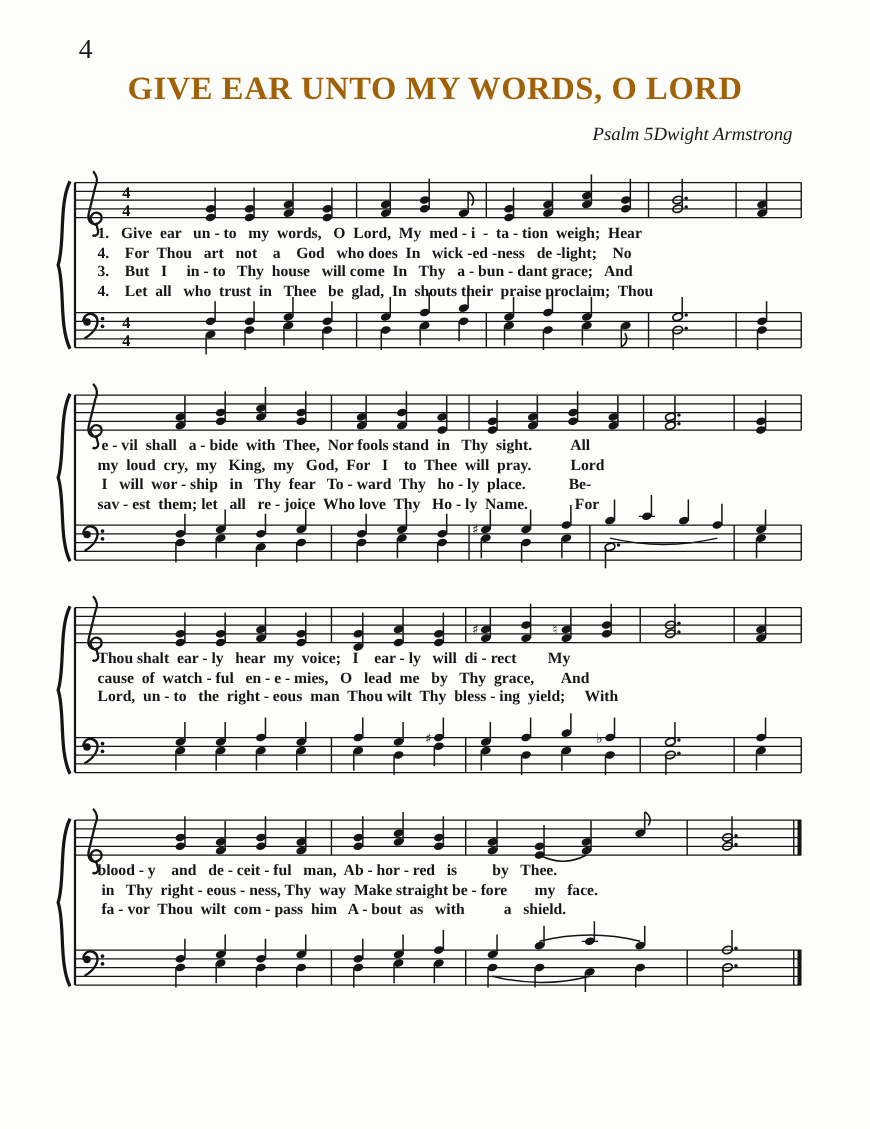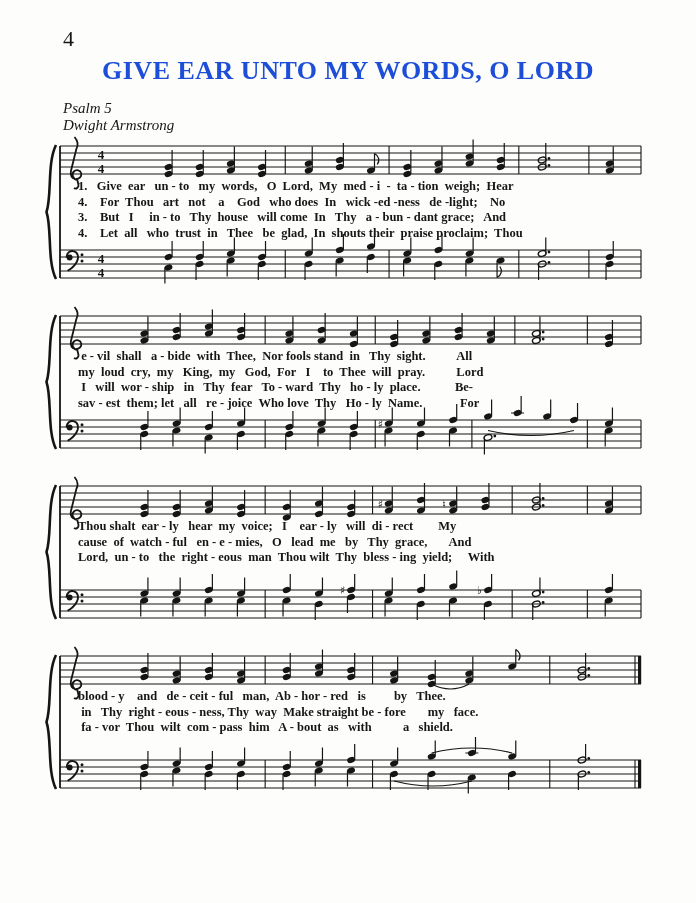--- a/index.html
+++ b/index.html
@@ -1,23 +1,23 @@
 <!DOCTYPE html>
 <html><head>
 <meta charset="utf-8">
 <style>
   html,body{margin:0;padding:0;}
   body{width:696px;height:903px;background:#fdfdfb;overflow:hidden;
        font-family:"Liberation Serif",serif;color:#161616;}
   .sheet{position:relative;width:696px;height:903px;}
   .pagenum{position:absolute;left:63px;top:26px;font-size:22px;}
   .title{margin:0;padding-top:56px;text-align:center;font-size:26px;font-weight:bold;
-         letter-spacing:.5px;color:#1d4ed8;}
+         letter-spacing:.5px;color:#a16207;}
   .attr-row{display:flex;justify-content:flex-end;margin:14px 62px 4px 63px;
-            font-style:italic;font-size:15px;flex-direction:column;}
+            font-style:italic;font-size:15px;}
   .systems{position:absolute;left:0;top:132px;width:696px;}
   .system{position:relative;width:696px;height:160px;margin-bottom:10px;}
   .notation-host{position:absolute;left:0;top:0;width:696px;height:160px;}
   .lyrics{position:absolute;left:78px;top:47px;}
   .lyr{white-space:pre;font-size:12.5px;font-weight:bold;line-height:15.6px;color:#161616;}
   .tsig{font:bold 13px "Liberation Serif",serif;fill:#151515;text-anchor:middle;}
   .acc{font:11px "DejaVu Sans",sans-serif;fill:#151515;}
 </style>
 </head>
 <body>

